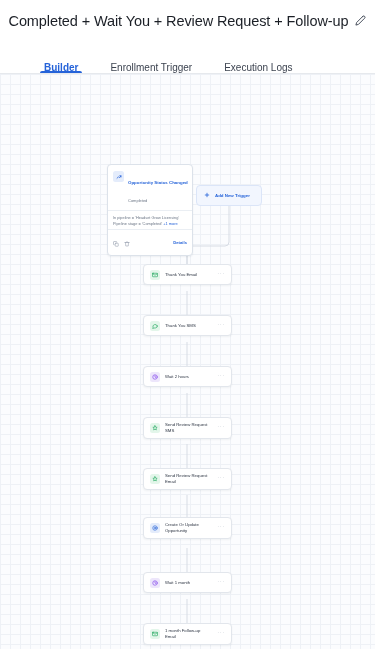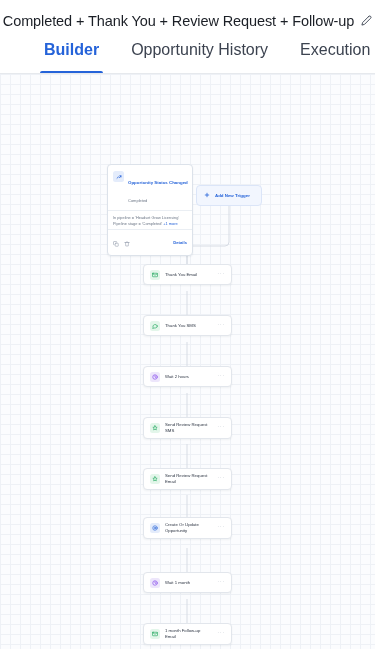--- a/index.html
+++ b/index.html
@@ -51,23 +51,23 @@
     display: flex;
     align-items: stretch;
     background: #ffffff;
     border-bottom: 1px solid #e6e9ed;
     padding-left: 28px;
     gap: 0;
   }
   .tab {
     position: relative;
     display: flex;
-    align-items: flex-start;
+    align-items: flex-end;
     padding: 0 16px;
-    font-size: 16px;
+    font-size: 10px;
     color: #3c4350;
     cursor: pointer;
     white-space: nowrap;
   }
   .tab.active { color: #2563d9; font-weight: bold; }
   .tab.active::after {
     content: "";
     position: absolute;
     left: 12px; right: 12px; bottom: 0;
     height: 2.5px;
@@ -244,34 +244,34 @@
     padding: 0 2px 3px 2px;
     cursor: pointer;
   }
 </style>
 </head>
 <body>
 
 <div class="app">
 
   <div class="header">
-    <span class="header-title">Completed + Thank You + Review Request + Follow-up</span>
+    <span class="header-title">Completed + Wait You + Review Request + Follow-up</span>
     <span class="edit-icon">
       <svg width="11" height="11" viewBox="0 0 24 24" fill="none" stroke="currentColor" stroke-width="2" stroke-linecap="round" stroke-linejoin="round">
         <path d="M17 3a2.8 2.8 0 1 1 4 4L7.5 20.5 2 22l1.5-5.5L17 3z"></path>
       </svg>
     </span>
   </div>
 
   <div class="tabbar">
     <div class="tab active">
       <span>Builder</span>
     </div>
     <div class="tab">
-      <span>Opportunity History</span>
+      <span>Enrollment Trigger</span>
     </div>
     <div class="tab">
       <span>Execution Logs</span>
     </div>
   </div>
 
   <div class="canvas">
     <div class="flow">
 
       <svg class="edges" viewBox="0 0 375 760">

